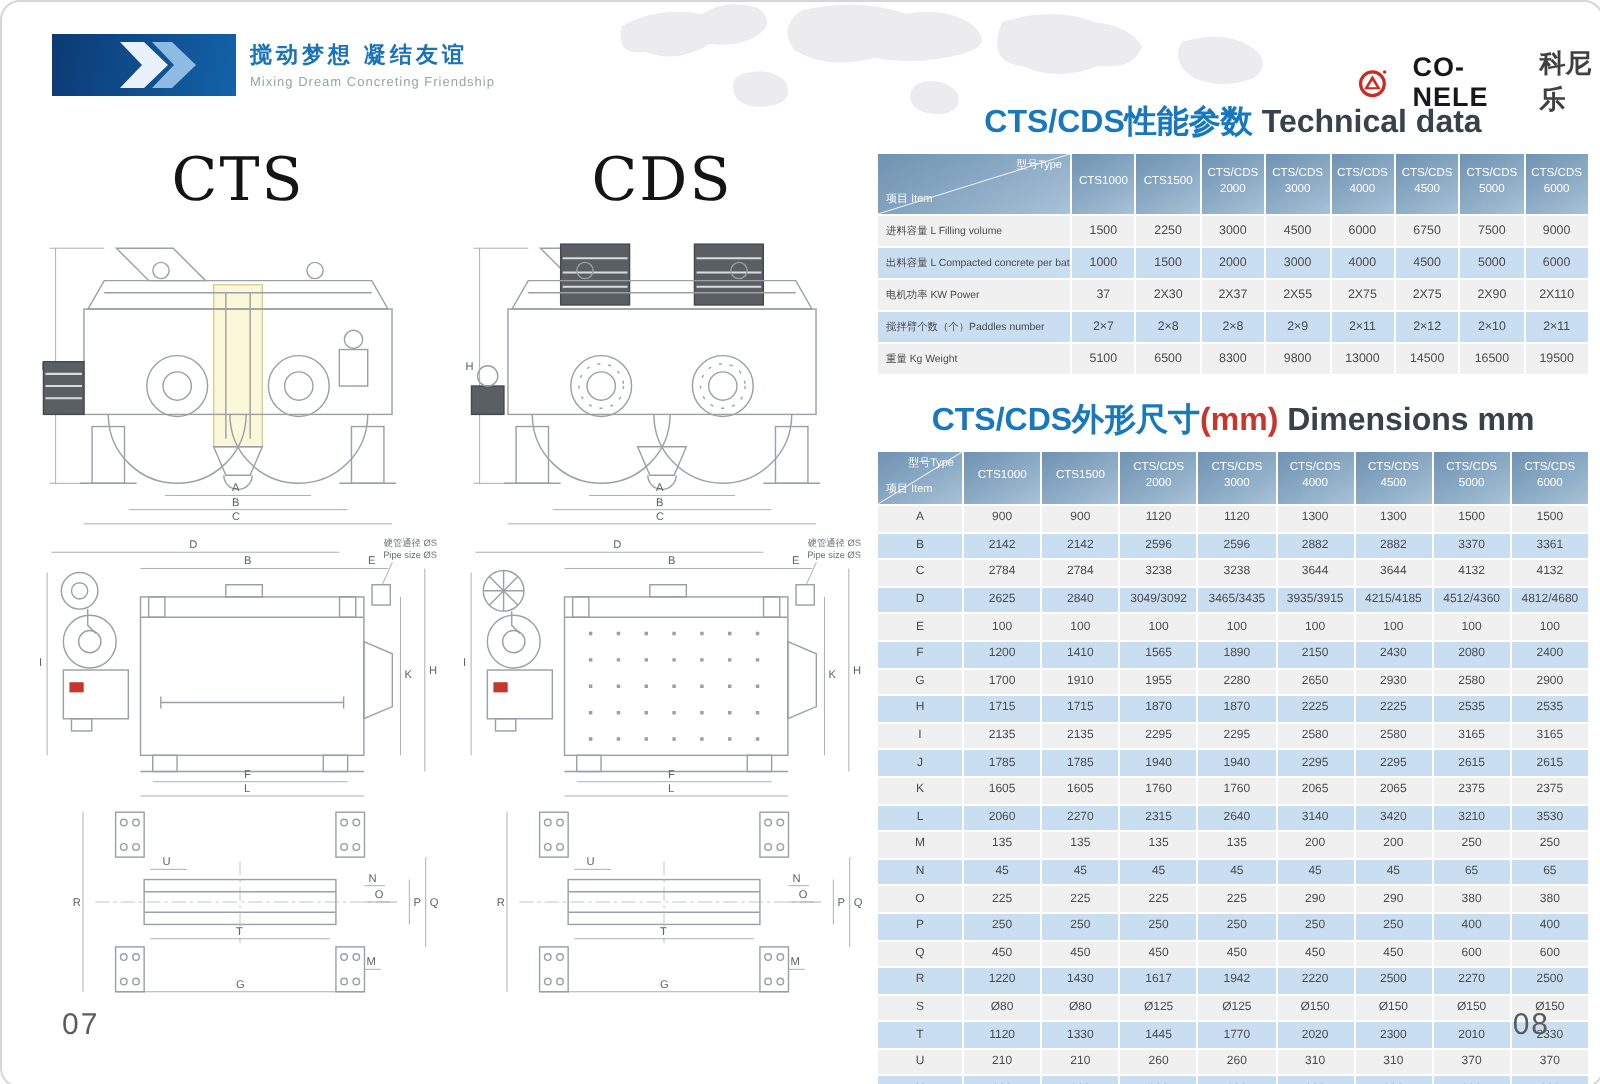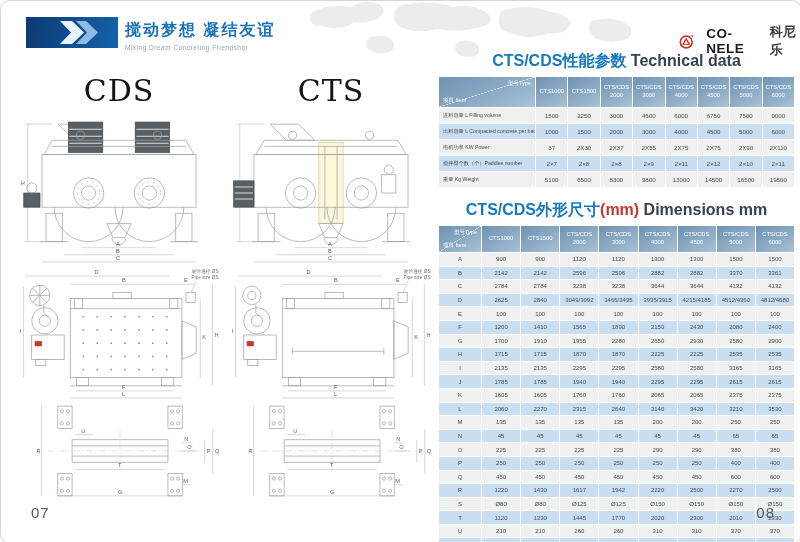--- a/index.html
+++ b/index.html
@@ -3,21 +3,21 @@
 <meta charset="utf-8">
 <style>
   html,body{margin:0;padding:0;background:#fff;}
   .page{position:relative;width:800px;height:542px;background:#fff;border:1px solid #d6d6d6;
         border-radius:10px;overflow:hidden;font-family:"Liberation Sans",sans-serif;}
   
   .worldmap{position:absolute;left:250px;top:0;width:430px;height:72px;}
   .banner-box{position:absolute;left:25px;top:16px;width:92px;height:31px;
               background:linear-gradient(100deg,#0c3a74,#1462a9);}
   .slogan{position:absolute;left:124px;top:19px;}
-  .slogan-cn{font-size:16px;font-weight:bold;color:#1b72b6;letter-spacing:2px;}
+  .slogan-cn{font-size:11px;font-weight:bold;color:#1b72b6;letter-spacing:2px;}
   .slogan-en{font-size:6.5px;color:#97a3ad;margin-top:3px;letter-spacing:.5px;}
   .logo{position:absolute;left:678px;top:22px;display:flex;align-items:center;gap:12px;}
   .logo-en{font-size:13.5px;font-weight:bold;color:#16181c;letter-spacing:.5px;}
   .logo-cn{font-size:13px;font-weight:bold;color:#404040;}
   
   .figures{position:absolute;left:16px;top:58px;width:416px;display:flex;gap:8px;}
   .figure{width:204px;}
   .fig-title{font-family:"DejaVu Serif",serif;font-size:30px;font-weight:400;color:#141414;
              text-align:center;margin:14px 0 8px 0;letter-spacing:1px;}
   svg.draw{display:block;}
@@ -101,57 +101,54 @@
       <path d="M9,8 L11.6,12.2 L6.4,12.2 Z" fill="#ffffff"></path>
       <circle cx="16.6" cy="2.6" r="1.1" fill="#cf2a1e"></circle>
     </svg>
     <span class="logo-en">CO-NELE</span>
     <span class="logo-cn">科尼乐</span>
   </div>
 
   <div class="figures">
 
     <div class="figure">
-      <div class="fig-title">CDS</div>
+      <div class="fig-title">CTS</div>
 
       <svg class="draw" viewBox="0 0 200 150" width="204" height="152">
+        <rect class="yellow" x="88" y="26" width="24" height="80"></rect>
+        <line x1="94" y1="30" x2="94" y2="102" stroke="#d8cf90"></line>
+        <line x1="106" y1="30" x2="106" y2="102" stroke="#d8cf90"></line>
         <line class="dim" x1="10" y1="8" x2="10" y2="124"></line>
         <line class="dim" x1="7" y1="8" x2="34" y2="8"></line>
         <line class="dim" x1="7" y1="124" x2="26" y2="124"></line>
         <text x="3" y="68">H</text>
         <polygon points="40,8 68,8 84,24 56,24"></polygon>
-        <rect class="dark" x="50" y="6" width="34" height="30"></rect>
-        <line class="stripe" x1="51" y1="13" x2="83" y2="13"></line>
-        <line class="stripe" x1="51" y1="20" x2="83" y2="20"></line>
-        <line class="stripe" x1="51" y1="27" x2="83" y2="27"></line>
-        <rect class="dark" x="116" y="6" width="34" height="30"></rect>
-        <line class="stripe" x1="117" y1="13" x2="149" y2="13"></line>
-        <line class="stripe" x1="117" y1="20" x2="149" y2="20"></line>
-        <line class="stripe" x1="117" y1="27" x2="149" y2="27"></line>
         <polygon points="26,38 174,38 166,24 34,24"></polygon>
         <line x1="34" y1="30" x2="166" y2="30"></line>
         <circle cx="62" cy="19" r="4"></circle>
           <circle cx="138" cy="19" r="4"></circle>
         <rect x="24" y="38" width="152" height="52"></rect>
         <path d="M36,90 A34,34 0 0 0 104,90"></path>
         <path d="M96,90 A34,34 0 0 0 164,90"></path>
         <circle cx="70" cy="76" r="15"></circle>
           <circle cx="70" cy="76" r="7"></circle>
-        <circle cx="70" cy="76" r="11" stroke-dasharray="1.5,4"></circle>
         <circle cx="130" cy="76" r="15"></circle>
           <circle cx="130" cy="76" r="7"></circle>
-        <circle cx="130" cy="76" r="11" stroke-dasharray="1.5,4"></circle>
         <rect x="28" y="96" width="16" height="28"></rect>
         <rect x="156" y="96" width="16" height="28"></rect>
         <line x1="22" y1="124" x2="50" y2="124"></line>
         <line x1="150" y1="124" x2="178" y2="124"></line>
         <polygon points="88,106 112,106 106,120 94,120"></polygon>
         <path d="M93,120 A7,7 0 0 0 107,120"></path>
-        <rect class="dark" x="6" y="76" width="16" height="14"></rect>
-        <circle cx="14" cy="71" r="5"></circle>
+        <rect class="dark" x="4" y="64" width="20" height="26"></rect>
+        <line class="stripe" x1="5" y1="70" x2="23" y2="70"></line>
+        <line class="stripe" x1="5" y1="76" x2="23" y2="76"></line>
+        <line class="stripe" x1="5" y1="82" x2="23" y2="82"></line>
+        <rect x="150" y="58" width="14" height="18"></rect>
+          <circle cx="157" cy="53" r="4.5"></circle>
         <line class="dim" x1="64" y1="130" x2="136" y2="130"></line>
         <text x="97" y="128">A</text>
         <line class="dim" x1="46" y1="137" x2="154" y2="137"></line>
         <text x="97" y="135">B</text>
         <line class="dim" x1="24" y1="144" x2="176" y2="144"></line>
         <text x="97" y="142">C</text>
       </svg>
 
       <svg class="draw" viewBox="0 0 200 130" width="204" height="132">
         <line class="dim" x1="8" y1="8" x2="150" y2="8"></line>
@@ -159,41 +156,36 @@
         <line class="dim" x1="52" y1="16" x2="160" y2="16"></line>
         <text x="103" y="14">B</text>
         <line class="dim" x1="160" y1="16" x2="174" y2="16"></line>
         <text x="164" y="14">E</text>
         <text class="note" x="198" y="5" text-anchor="end">硬管通径 ØS</text>
         <text class="note" x="198" y="11" text-anchor="end">Pipe size ØS</text>
         <line class="dim" x1="176" y1="13" x2="171" y2="24"></line>
         <rect x="166" y="24" width="9" height="10"></rect>
         <line class="dim" x1="6" y1="18" x2="6" y2="108"></line>
         <text x="2" y="64">I</text>
-        <circle cx="22" cy="27" r="10"></circle>
-        <line x1="22" y1="17" x2="22" y2="37"></line>
-          <line x1="12" y1="27" x2="32" y2="27"></line>
-        <line x1="15" y1="20" x2="29" y2="34"></line>
-          <line x1="29" y1="20" x2="15" y2="34"></line>
-        <polyline points="26,37 26,44 30,48"></polyline>
+        <circle cx="22" cy="27" r="9"></circle>
+          <circle cx="22" cy="27" r="4"></circle>
+        <polyline points="26,36 26,44 30,48"></polyline>
         <circle cx="27" cy="52" r="13"></circle>
           <circle cx="27" cy="52" r="5.5"></circle>
         <rect x="14" y="66" width="32" height="24"></rect>
         <rect class="red" x="17" y="72" width="7" height="5"></rect>
         <rect x="18" y="90" width="10" height="6"></rect>
         <rect x="52" y="30" width="110" height="78"></rect>
         <line x1="52" y1="40" x2="162" y2="40"></line>
         <rect x="94" y="24" width="18" height="6"></rect>
         <rect x="56" y="30" width="8" height="10"></rect>
           <rect x="150" y="30" width="8" height="10"></rect>
-        <line class="dots" x1="64" y1="48" x2="152" y2="48"></line>
-        <line class="dots" x1="64" y1="61" x2="152" y2="61"></line>
-        <line class="dots" x1="64" y1="74" x2="152" y2="74"></line>
-        <line class="dots" x1="64" y1="87" x2="152" y2="87"></line>
-        <line class="dots" x1="64" y1="100" x2="152" y2="100"></line>
+        <line x1="62" y1="82" x2="152" y2="82"></line>
+        <line x1="62" y1="79" x2="62" y2="85"></line>
+          <line x1="152" y1="79" x2="152" y2="85"></line>
         <polygon points="162,52 176,58 176,84 162,90"></polygon>
         <rect x="58" y="108" width="12" height="8"></rect>
           <rect x="142" y="108" width="12" height="8"></rect>
         <line x1="52" y1="116" x2="162" y2="116"></line>
         <line class="dim" x1="180" y1="30" x2="180" y2="108"></line>
         <text x="182" y="70">K</text>
         <line class="dim" x1="192" y1="16" x2="192" y2="116"></line>
         <text x="194" y="68">H</text>
         <line class="dim" x1="58" y1="121" x2="154" y2="121"></line>
         <text x="103" y="119">F</text>
@@ -244,54 +236,57 @@
         <line class="dim" x1="184" y1="39" x2="184" y2="61"></line>
         <text x="186" y="52">P</text>
         <line class="dim" x1="192" y1="28" x2="192" y2="72"></line>
         <text x="194" y="52">Q</text>
         <line class="dim" x1="162" y1="83" x2="170" y2="83"></line>
         <text x="163" y="81">M</text>
       </svg>
     </div>
 
     <div class="figure">
-      <div class="fig-title">CTS</div>
+      <div class="fig-title">CDS</div>
 
       <svg class="draw" viewBox="0 0 200 150" width="204" height="152">
-        <rect class="yellow" x="88" y="26" width="24" height="80"></rect>
-        <line x1="94" y1="30" x2="94" y2="102" stroke="#d8cf90"></line>
-        <line x1="106" y1="30" x2="106" y2="102" stroke="#d8cf90"></line>
         <line class="dim" x1="10" y1="8" x2="10" y2="124"></line>
         <line class="dim" x1="7" y1="8" x2="34" y2="8"></line>
         <line class="dim" x1="7" y1="124" x2="26" y2="124"></line>
         <text x="3" y="68">H</text>
         <polygon points="40,8 68,8 84,24 56,24"></polygon>
+        <rect class="dark" x="50" y="6" width="34" height="30"></rect>
+        <line class="stripe" x1="51" y1="13" x2="83" y2="13"></line>
+        <line class="stripe" x1="51" y1="20" x2="83" y2="20"></line>
+        <line class="stripe" x1="51" y1="27" x2="83" y2="27"></line>
+        <rect class="dark" x="116" y="6" width="34" height="30"></rect>
+        <line class="stripe" x1="117" y1="13" x2="149" y2="13"></line>
+        <line class="stripe" x1="117" y1="20" x2="149" y2="20"></line>
+        <line class="stripe" x1="117" y1="27" x2="149" y2="27"></line>
         <polygon points="26,38 174,38 166,24 34,24"></polygon>
         <line x1="34" y1="30" x2="166" y2="30"></line>
         <circle cx="62" cy="19" r="4"></circle>
           <circle cx="138" cy="19" r="4"></circle>
         <rect x="24" y="38" width="152" height="52"></rect>
         <path d="M36,90 A34,34 0 0 0 104,90"></path>
         <path d="M96,90 A34,34 0 0 0 164,90"></path>
         <circle cx="70" cy="76" r="15"></circle>
           <circle cx="70" cy="76" r="7"></circle>
+        <circle cx="70" cy="76" r="11" stroke-dasharray="1.5,4"></circle>
         <circle cx="130" cy="76" r="15"></circle>
           <circle cx="130" cy="76" r="7"></circle>
+        <circle cx="130" cy="76" r="11" stroke-dasharray="1.5,4"></circle>
         <rect x="28" y="96" width="16" height="28"></rect>
         <rect x="156" y="96" width="16" height="28"></rect>
         <line x1="22" y1="124" x2="50" y2="124"></line>
         <line x1="150" y1="124" x2="178" y2="124"></line>
         <polygon points="88,106 112,106 106,120 94,120"></polygon>
         <path d="M93,120 A7,7 0 0 0 107,120"></path>
-        <rect class="dark" x="4" y="64" width="20" height="26"></rect>
-        <line class="stripe" x1="5" y1="70" x2="23" y2="70"></line>
-        <line class="stripe" x1="5" y1="76" x2="23" y2="76"></line>
-        <line class="stripe" x1="5" y1="82" x2="23" y2="82"></line>
-        <rect x="150" y="58" width="14" height="18"></rect>
-          <circle cx="157" cy="53" r="4.5"></circle>
+        <rect class="dark" x="6" y="76" width="16" height="14"></rect>
+        <circle cx="14" cy="71" r="5"></circle>
         <line class="dim" x1="64" y1="130" x2="136" y2="130"></line>
         <text x="97" y="128">A</text>
         <line class="dim" x1="46" y1="137" x2="154" y2="137"></line>
         <text x="97" y="135">B</text>
         <line class="dim" x1="24" y1="144" x2="176" y2="144"></line>
         <text x="97" y="142">C</text>
       </svg>
 
       <svg class="draw" viewBox="0 0 200 130" width="204" height="132">
         <line class="dim" x1="8" y1="8" x2="150" y2="8"></line>
@@ -299,36 +294,41 @@
         <line class="dim" x1="52" y1="16" x2="160" y2="16"></line>
         <text x="103" y="14">B</text>
         <line class="dim" x1="160" y1="16" x2="174" y2="16"></line>
         <text x="164" y="14">E</text>
         <text class="note" x="198" y="5" text-anchor="end">硬管通径 ØS</text>
         <text class="note" x="198" y="11" text-anchor="end">Pipe size ØS</text>
         <line class="dim" x1="176" y1="13" x2="171" y2="24"></line>
         <rect x="166" y="24" width="9" height="10"></rect>
         <line class="dim" x1="6" y1="18" x2="6" y2="108"></line>
         <text x="2" y="64">I</text>
-        <circle cx="22" cy="27" r="9"></circle>
-          <circle cx="22" cy="27" r="4"></circle>
-        <polyline points="26,36 26,44 30,48"></polyline>
+        <circle cx="22" cy="27" r="10"></circle>
+        <line x1="22" y1="17" x2="22" y2="37"></line>
+          <line x1="12" y1="27" x2="32" y2="27"></line>
+        <line x1="15" y1="20" x2="29" y2="34"></line>
+          <line x1="29" y1="20" x2="15" y2="34"></line>
+        <polyline points="26,37 26,44 30,48"></polyline>
         <circle cx="27" cy="52" r="13"></circle>
           <circle cx="27" cy="52" r="5.5"></circle>
         <rect x="14" y="66" width="32" height="24"></rect>
         <rect class="red" x="17" y="72" width="7" height="5"></rect>
         <rect x="18" y="90" width="10" height="6"></rect>
         <rect x="52" y="30" width="110" height="78"></rect>
         <line x1="52" y1="40" x2="162" y2="40"></line>
         <rect x="94" y="24" width="18" height="6"></rect>
         <rect x="56" y="30" width="8" height="10"></rect>
           <rect x="150" y="30" width="8" height="10"></rect>
-        <line x1="62" y1="82" x2="152" y2="82"></line>
-        <line x1="62" y1="79" x2="62" y2="85"></line>
-          <line x1="152" y1="79" x2="152" y2="85"></line>
+        <line class="dots" x1="64" y1="48" x2="152" y2="48"></line>
+        <line class="dots" x1="64" y1="61" x2="152" y2="61"></line>
+        <line class="dots" x1="64" y1="74" x2="152" y2="74"></line>
+        <line class="dots" x1="64" y1="87" x2="152" y2="87"></line>
+        <line class="dots" x1="64" y1="100" x2="152" y2="100"></line>
         <polygon points="162,52 176,58 176,84 162,90"></polygon>
         <rect x="58" y="108" width="12" height="8"></rect>
           <rect x="142" y="108" width="12" height="8"></rect>
         <line x1="52" y1="116" x2="162" y2="116"></line>
         <line class="dim" x1="180" y1="30" x2="180" y2="108"></line>
         <text x="182" y="70">K</text>
         <line class="dim" x1="192" y1="16" x2="192" y2="116"></line>
         <text x="194" y="68">H</text>
         <line class="dim" x1="58" y1="121" x2="154" y2="121"></line>
         <text x="103" y="119">F</text>

